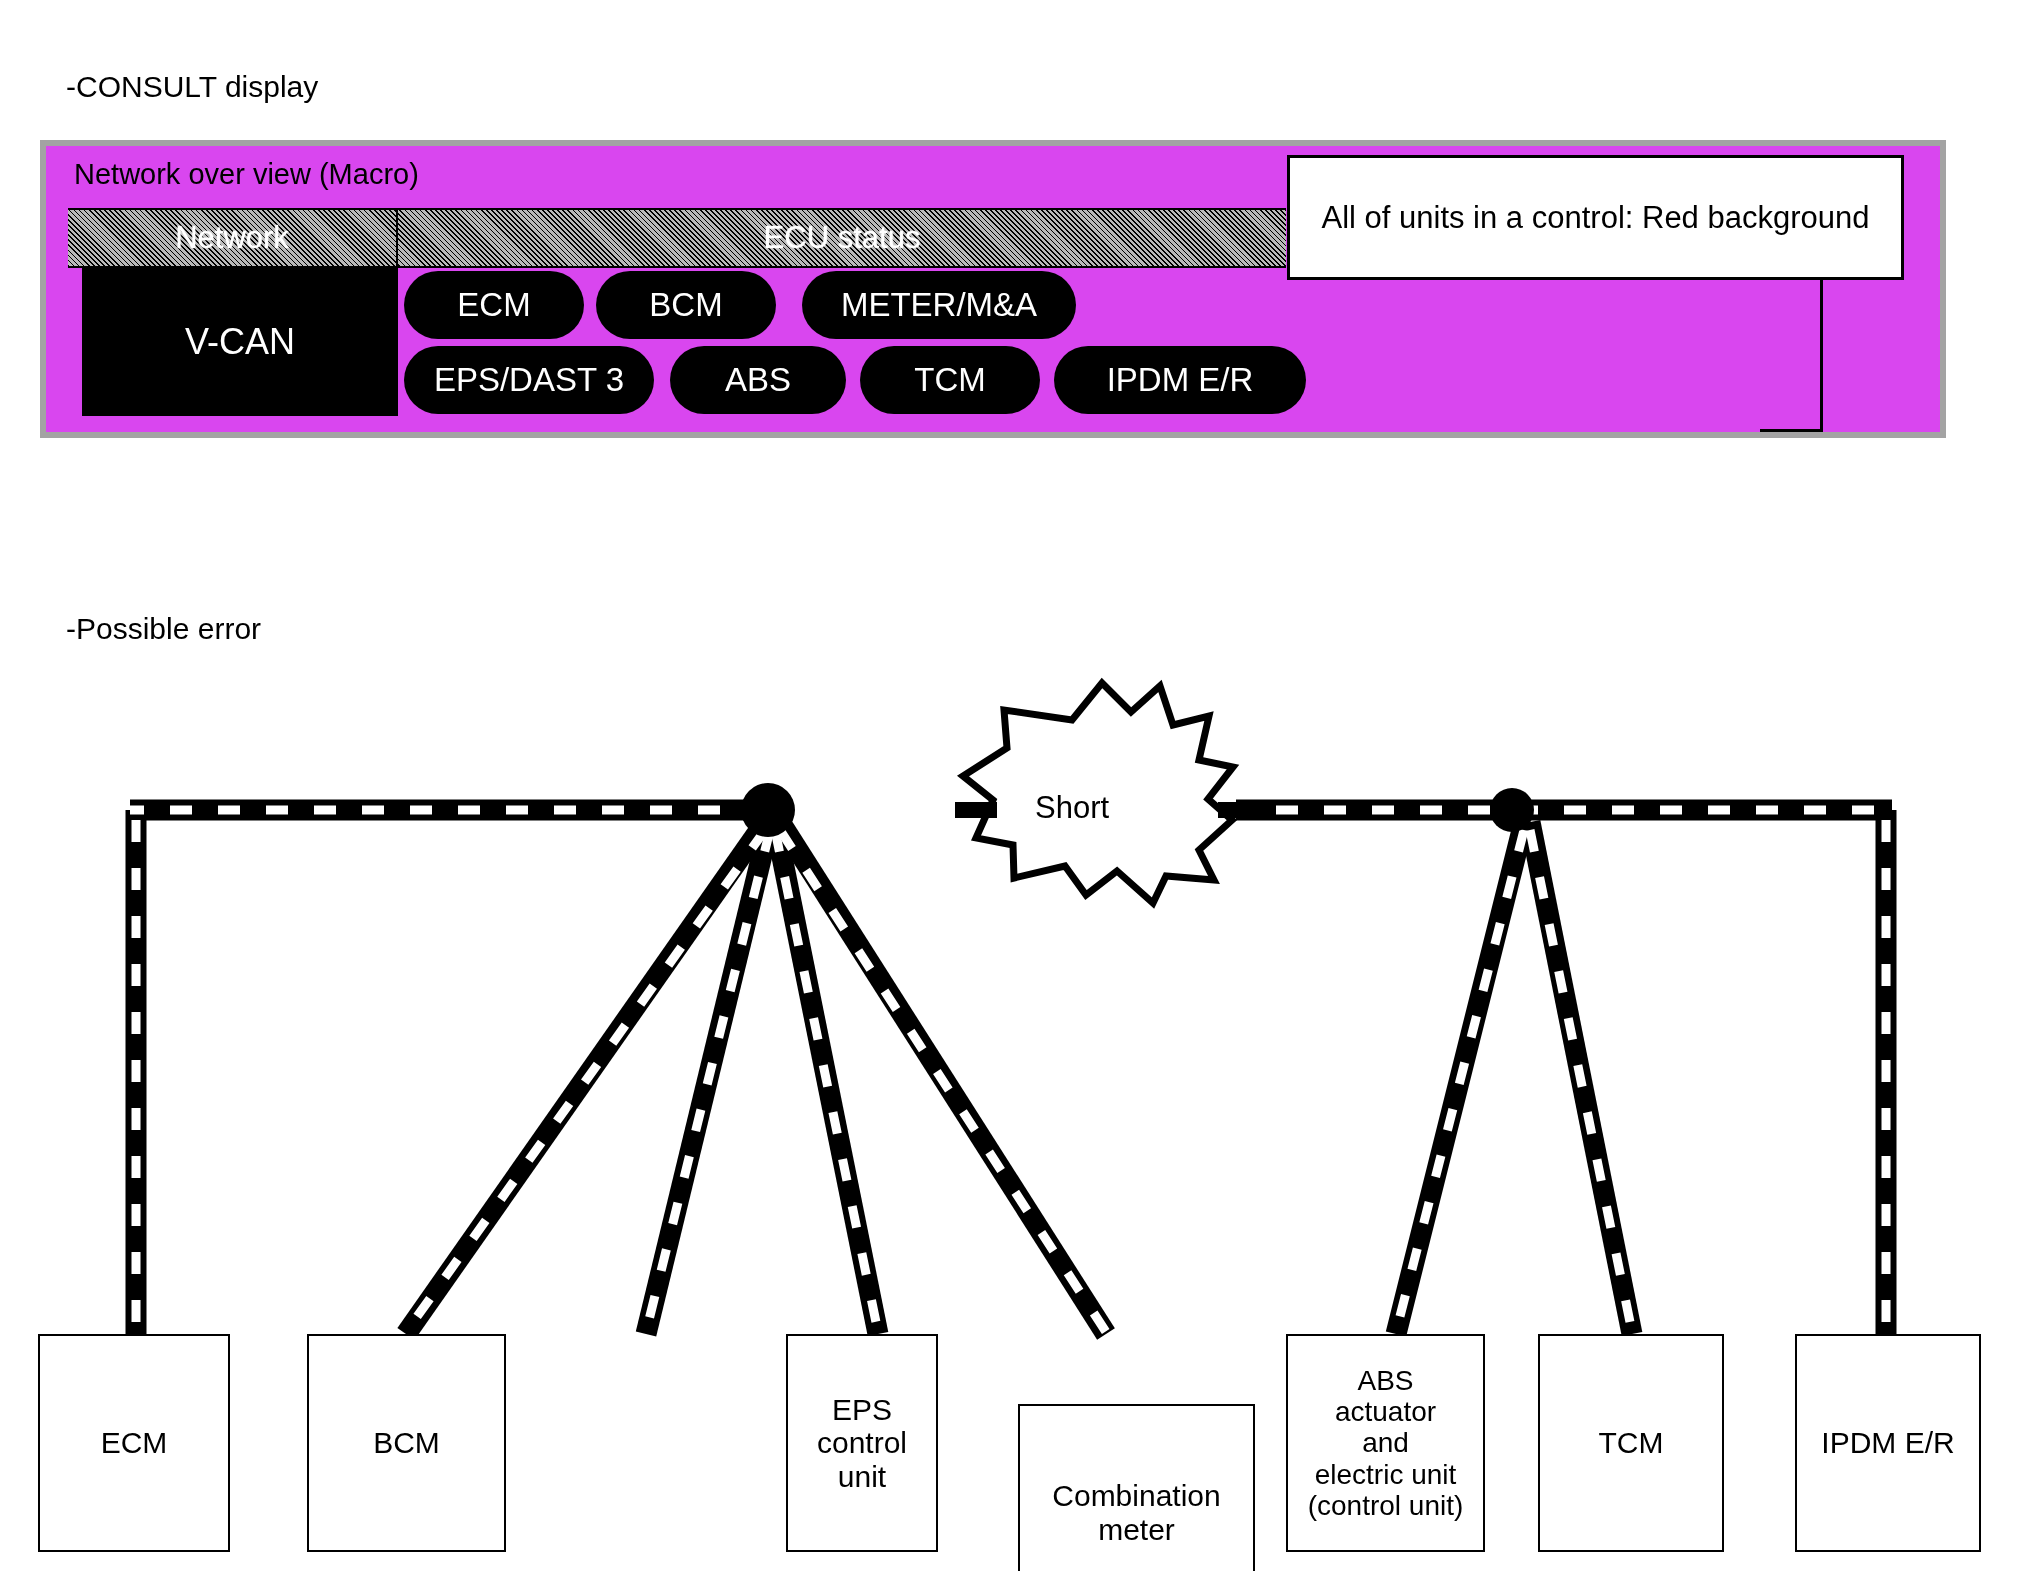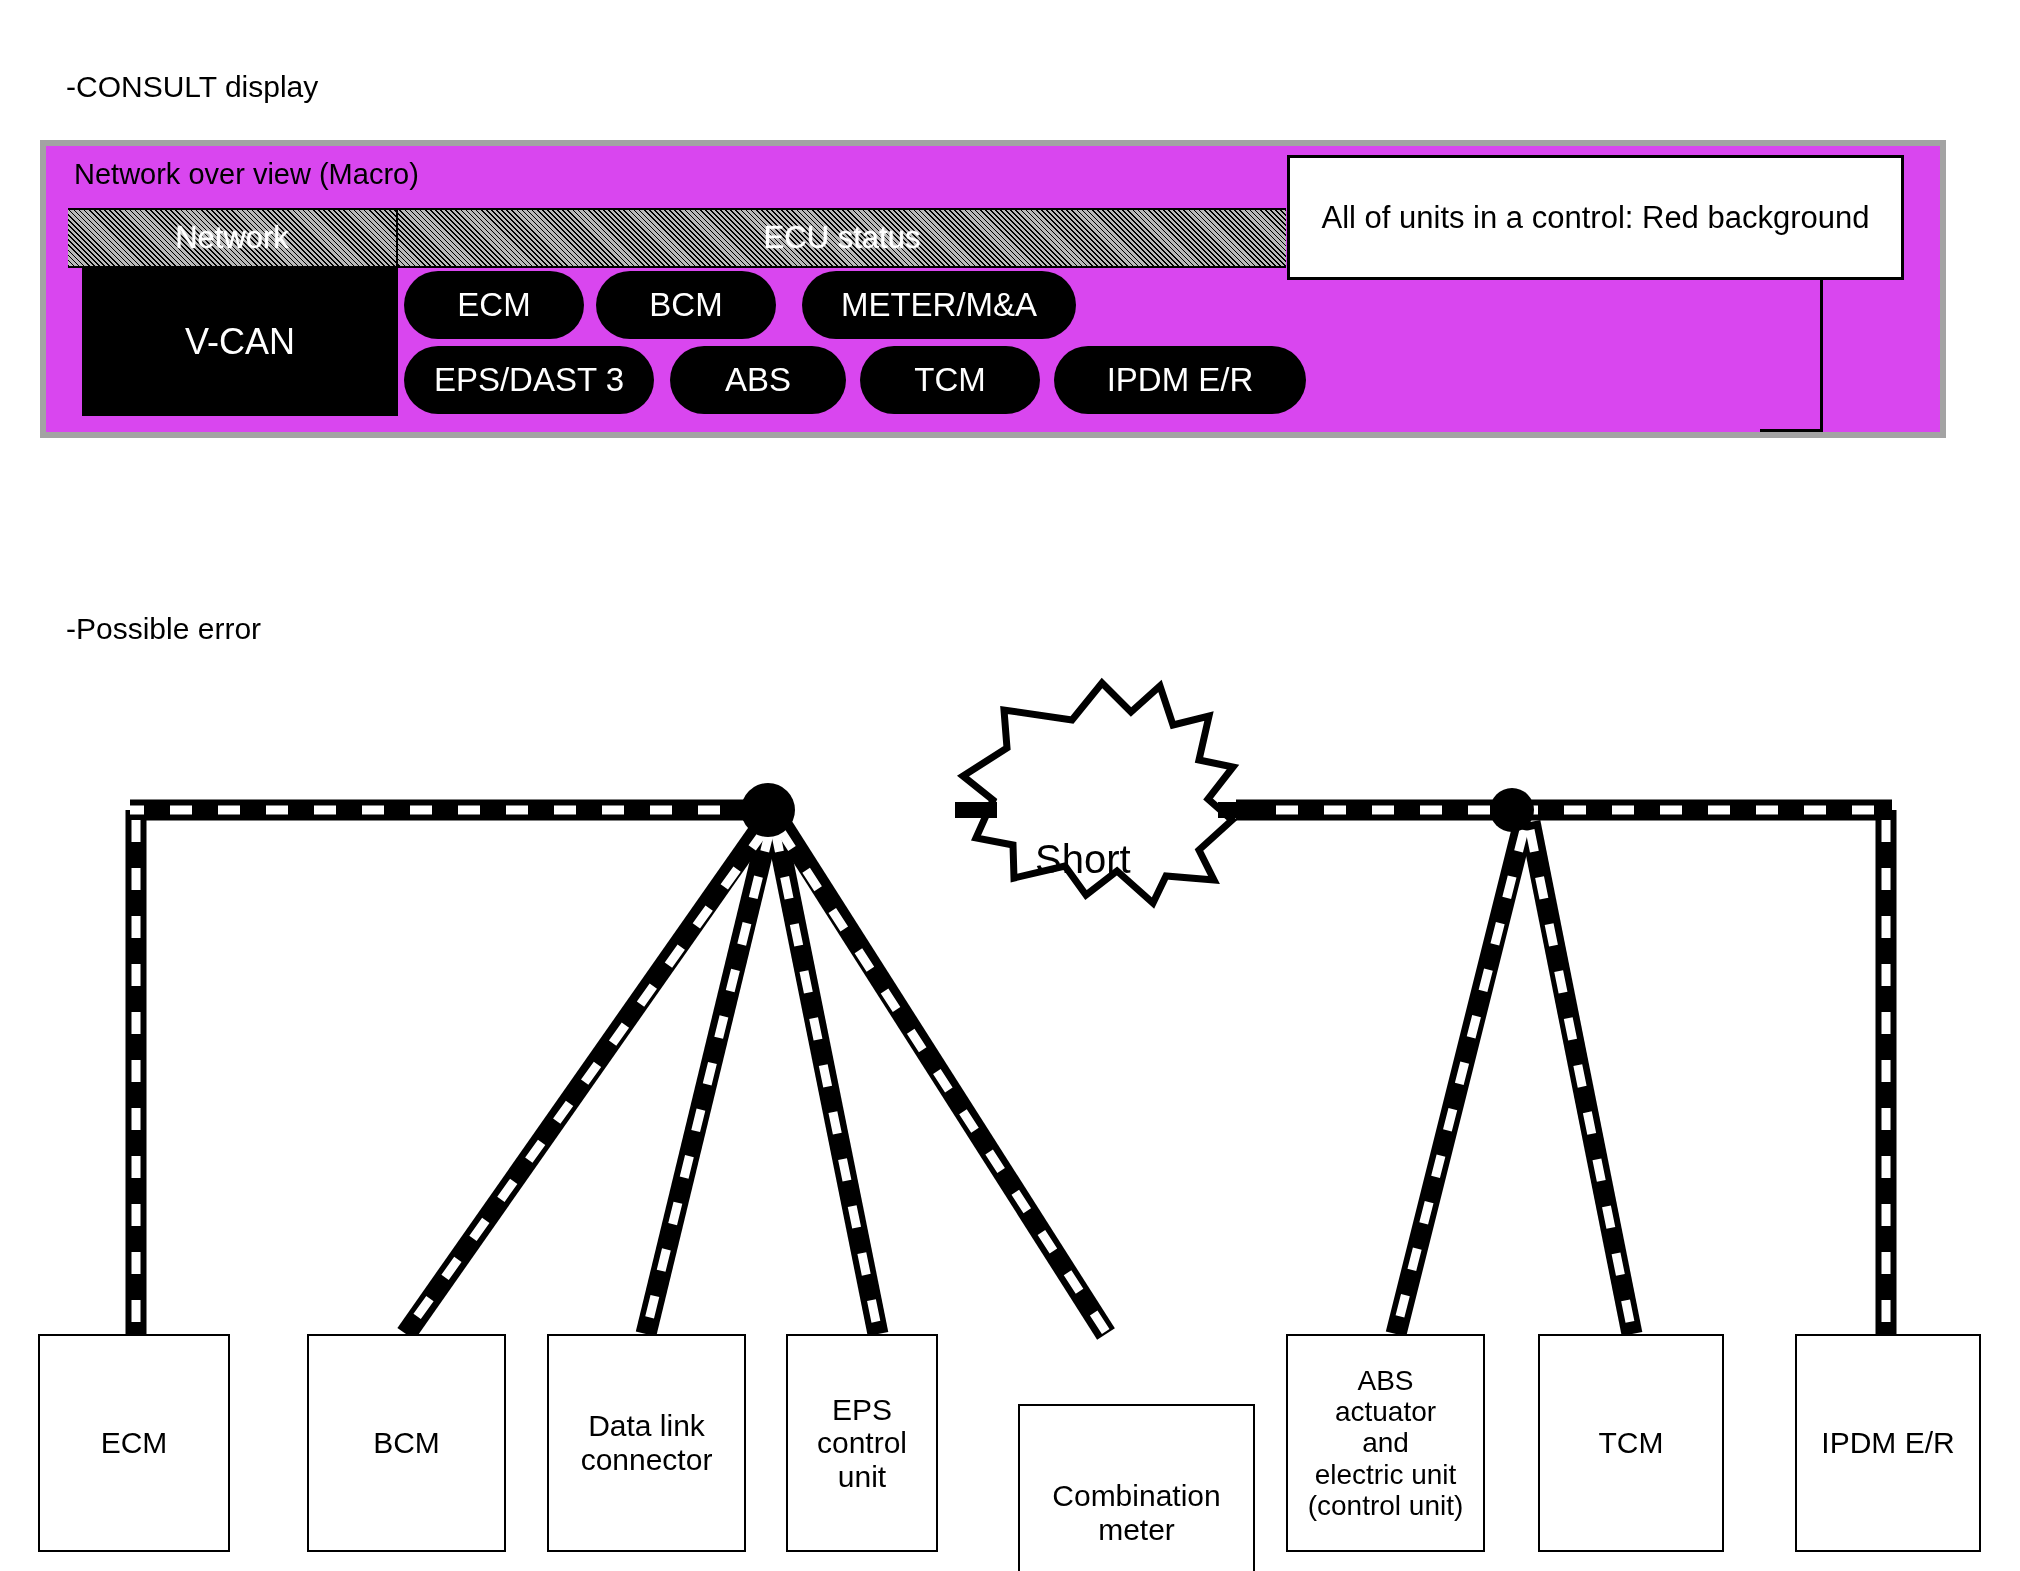--- a/index.html
+++ b/index.html
@@ -205,24 +205,23 @@
     color: #000;
     white-space: pre-line;
     padding: 0 4px;
   }
 
   
   #short-label {
     position: absolute;
     left: 1035px;
     top: 790px;
-    font-size: 40px;
+    font-size: 31px;
     white-space: nowrap;
     z-index: 6;
-    margin-top: 47px;
   }
 </style>
 </head>
 <body>
 
 <div id="stage">
 
   <div class="caption" style="left:66px; top:72px;">-CONSULT display</div>
 
   <div id="consult-panel">
@@ -309,22 +308,20 @@
     <rect x="955" y="802" width="42" height="16" fill="#000"></rect>
     <rect x="1218" y="802" width="34" height="16" fill="#000"></rect>
   </svg>
 
   <div id="short-label">Short</div>
 
   <div class="unit-box" style="left:38px;  top:1334px; width:192px; height:218px;">ECM</div>
 
   <div class="unit-box" style="left:307px; top:1334px; width:199px; height:218px;">BCM</div>
 
-  <div class="unit-box" style="left:547px; top:1334px; width:199px; height:218px;">Data link
-connector</div>
 
   <div class="unit-box" style="left:786px; top:1334px; width:152px; height:218px;">EPS
 control
 unit</div>
 
   <div class="unit-box" style="left:1018px; top:1404px; width:237px; height:218px;">Combination
 meter</div>
 
   <div class="unit-box" style="left:1286px; top:1334px; width:199px; height:218px; font-size:28px;">ABS
 actuator

